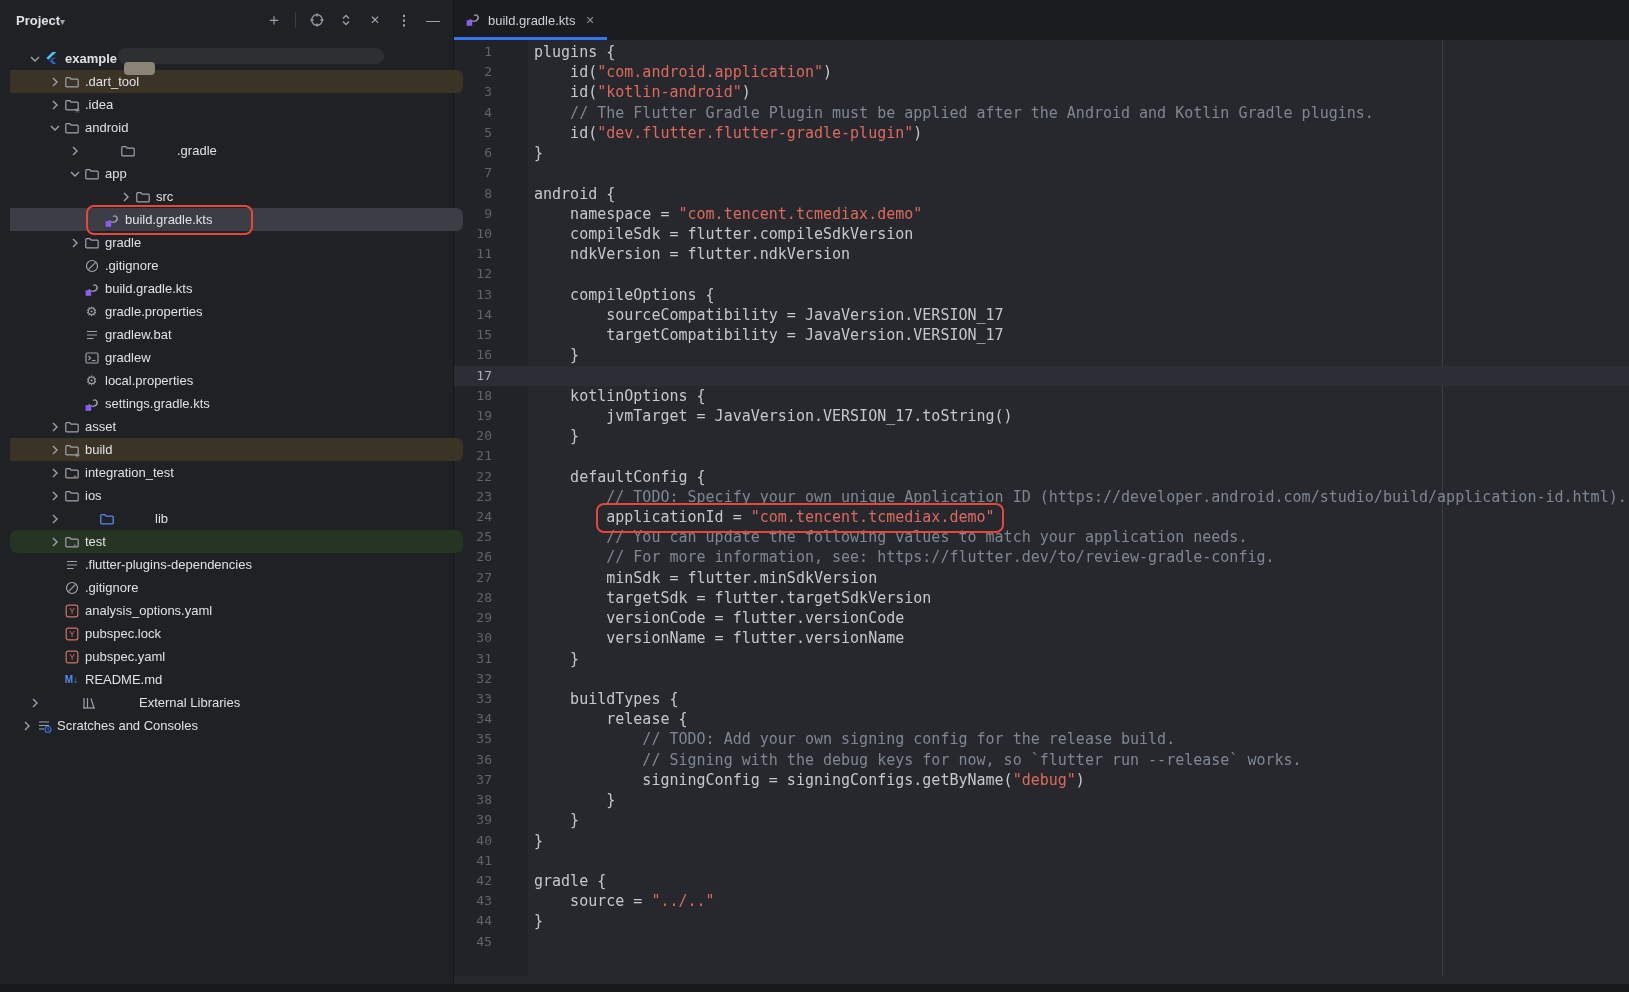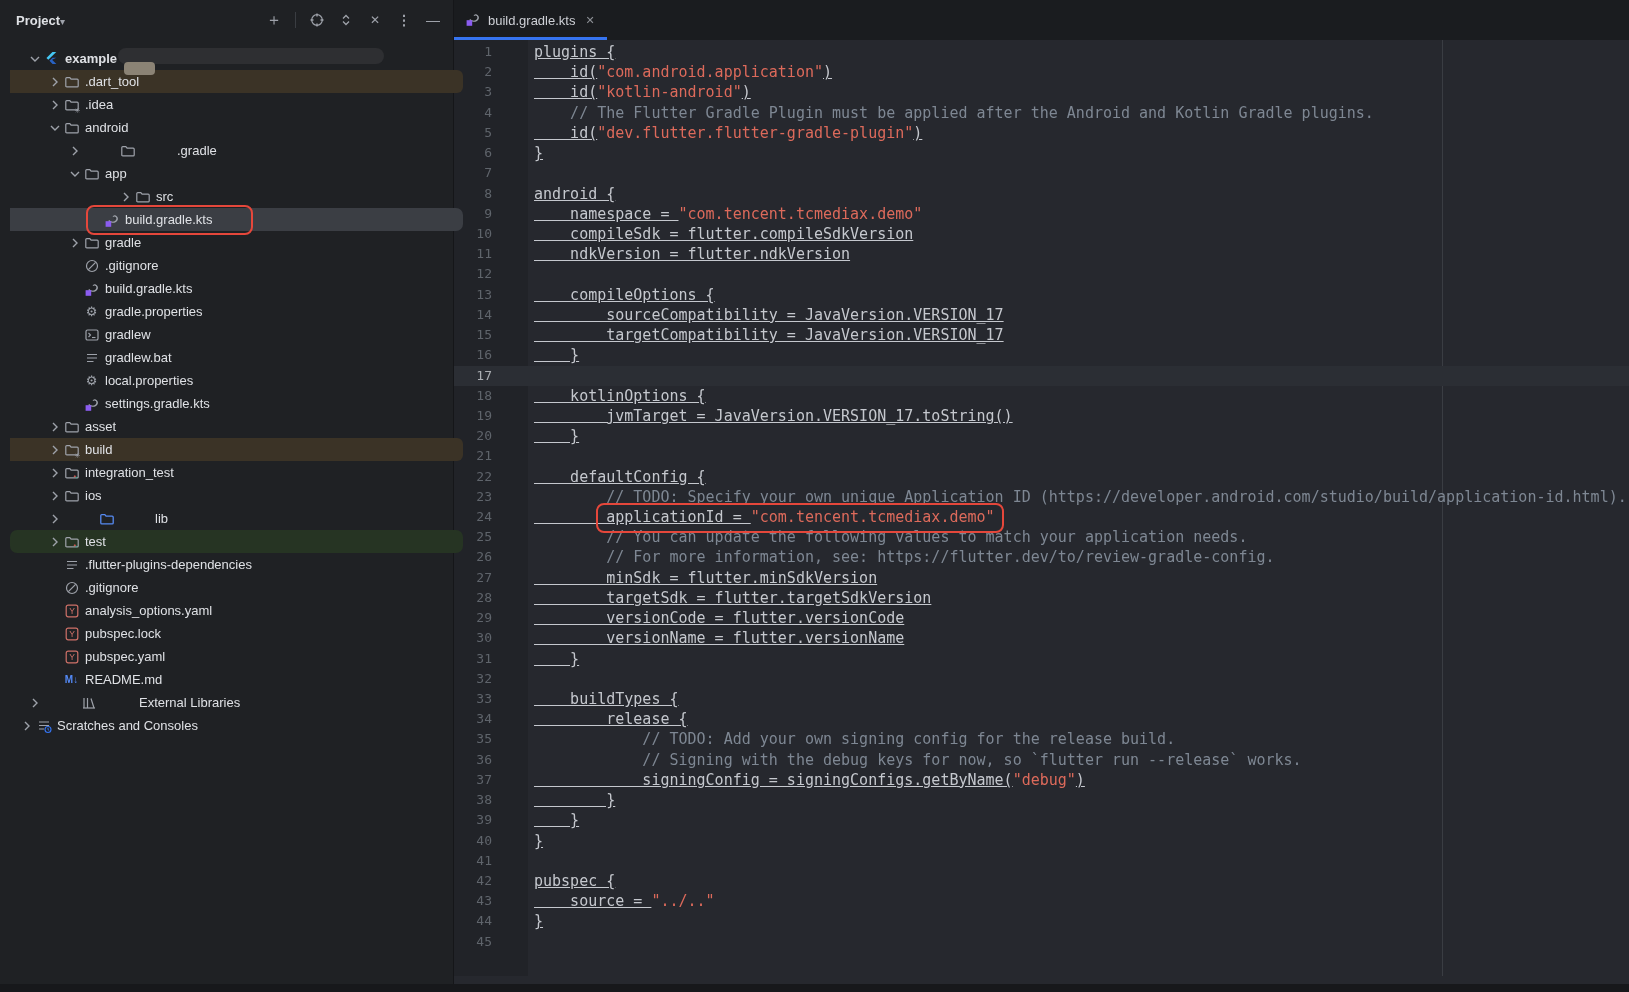--- a/index.html
+++ b/index.html
@@ -47,21 +47,21 @@
   #gutter-strip{position:absolute;left:0;top:0;bottom:0;width:74px;background:#212328;}
   #guide-line{position:absolute;left:988px;top:0;bottom:0;width:1px;background:#3a3d43;}
   #lines{position:absolute;top:2px;left:0;right:0;}
   .cl{display:flex;height:20.23px;line-height:20.23px;
       font-family:"DejaVu Sans Mono",monospace;font-size:15px;white-space:pre;}
   .cl .ln{width:74px;flex:none;box-sizing:border-box;text-align:right;padding-right:36px;
           color:#5f646b;font-size:13px;}
   .cl .ct{padding-left:6px;}
   .cl.caret{background:#2b2e34;}
   .cl.caret .ln{color:#abaeb3;}
-  .tok-k{color:#c5c8ce;text-decoration:underline;}
+  .tok-k{color:#c5c8ce;}
   .tok-s{color:#dd6a5b;}
   .tok-m{color:#7e8793;}
 
   
   .anno{position:absolute;border:2.5px solid #e5473b;border-radius:8px;z-index:30;
         pointer-events:none;background:transparent;}
   #anno-tree{left:86px;top:205px;width:163px;height:26px;}
   #anno-code{left:596px;top:503px;width:404px;height:26px;}
 
   #bottom-strip{position:absolute;left:0;bottom:0;width:100%;height:8px;background:#17181b;z-index:8;}
@@ -247,35 +247,35 @@
           <span class="chev"></span>
           <span class="ticon">
             <span style="color:#9ea2aa;font-size:13px;line-height:1;">⚙</span>
           </span>
           <span class="tlabel">gradle.properties</span>
         </div>
         <div class="trow" style="padding-left: 57px;">
           <span class="chev"></span>
           <span class="ticon">
             <svg width="16" height="16" viewBox="0 0 16 16" fill="none" xmlns="http://www.w3.org/2000/svg">
+              <path d="M3 4.5h10M3 8h10M3 11.5h6.5" stroke="#9ea2aa" stroke-width="1.2"></path>
+            </svg>
+          </span>
+          <span class="tlabel">gradlew.bat</span>
+        </div>
+        <div class="trow" style="padding-left: 57px;">
+          <span class="chev"></span>
+          <span class="ticon">
+            <svg width="16" height="16" viewBox="0 0 16 16" fill="none" xmlns="http://www.w3.org/2000/svg">
               <rect x="2" y="3" width="12" height="10" rx="1.6" stroke="#9ea2aa" stroke-width="1.2"></rect>
               <path d="M4.5 6l2 2-2 2" stroke="#9ea2aa" stroke-width="1.1"></path>
               <path d="M8 10.5h3.5" stroke="#9ea2aa" stroke-width="1.1"></path>
             </svg>
           </span>
           <span class="tlabel">gradlew</span>
-        </div>
-        <div class="trow" style="padding-left: 57px;">
-          <span class="chev"></span>
-          <span class="ticon">
-            <svg width="16" height="16" viewBox="0 0 16 16" fill="none" xmlns="http://www.w3.org/2000/svg">
-              <path d="M3 4.5h10M3 8h10M3 11.5h6.5" stroke="#9ea2aa" stroke-width="1.2"></path>
-            </svg>
-          </span>
-          <span class="tlabel">gradlew.bat</span>
         </div>
         <div class="trow" style="padding-left: 57px;">
           <span class="chev"></span>
           <span class="ticon">
             <span style="color:#9ea2aa;font-size:13px;line-height:1;">⚙</span>
           </span>
           <span class="tlabel">local.properties</span>
         </div>
         <div class="trow" style="padding-left: 57px;">
           <span class="chev"></span>
@@ -513,21 +513,21 @@
           <div class="cl"><span class="ln">32</span><span class="ct"></span></div>
           <div class="cl"><span class="ln">33</span><span class="ct"><span class="tok-k">    buildTypes {</span></span></div>
           <div class="cl"><span class="ln">34</span><span class="ct"><span class="tok-k">        release {</span></span></div>
           <div class="cl"><span class="ln">35</span><span class="ct"><span class="tok-m">            // TODO: Add your own signing config for the release build.</span></span></div>
           <div class="cl"><span class="ln">36</span><span class="ct"><span class="tok-m">            // Signing with the debug keys for now, so `flutter run --release` works.</span></span></div>
           <div class="cl"><span class="ln">37</span><span class="ct"><span class="tok-k">            signingConfig = signingConfigs.getByName(</span><span class="tok-s">"debug"</span><span class="tok-k">)</span></span></div>
           <div class="cl"><span class="ln">38</span><span class="ct"><span class="tok-k">        }</span></span></div>
           <div class="cl"><span class="ln">39</span><span class="ct"><span class="tok-k">    }</span></span></div>
           <div class="cl"><span class="ln">40</span><span class="ct"><span class="tok-k">}</span></span></div>
           <div class="cl"><span class="ln">41</span><span class="ct"></span></div>
-          <div class="cl"><span class="ln">42</span><span class="ct"><span class="tok-k">pubspec {</span></span></div>
+          <div class="cl"><span class="ln">42</span><span class="ct"><span class="tok-k">gradle {</span></span></div>
           <div class="cl"><span class="ln">43</span><span class="ct"><span class="tok-k">    source = </span><span class="tok-s">"../.."</span></span></div>
           <div class="cl"><span class="ln">44</span><span class="ct"><span class="tok-k">}</span></span></div>
           <div class="cl"><span class="ln">45</span><span class="ct"></span></div>
         </div>
     </div>
   </main>
 
   <div class="anno" id="anno-code"></div>
   <div id="bottom-strip"></div>
 </div>

